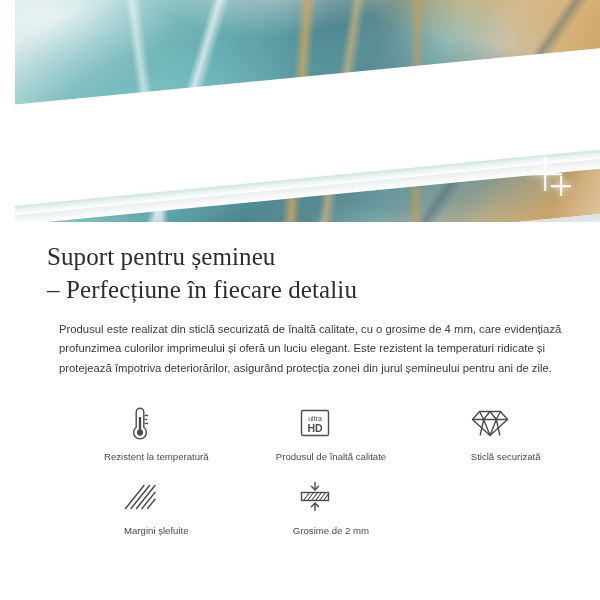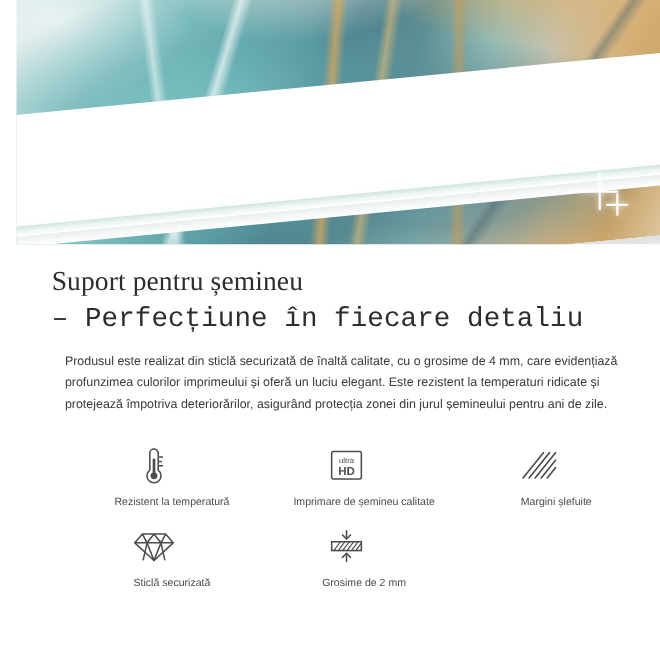--- a/index.html
+++ b/index.html
@@ -134,21 +134,20 @@
     font-family: "Liberation Serif", serif;
     font-size: 25px;
     line-height: 1.32;
     color: #2d2d2d;
     font-weight: 400;
     margin: 0 0 14px 0;
     letter-spacing: 0.1px;
   }
   .headline .line2 {
     display: block;
-    font-family: Liberation Mono, monospace;
   }
 
   .paragraph {
     font-size: 11.3px;
     line-height: 1.72;
     color: #3a3a3a;
     margin: 12px;
     max-width: 540px;
   }
 
@@ -221,53 +220,53 @@
       </div>
 
       <div class="feature">
         <div class="feature-icon">
           <svg width="38" height="38" viewBox="0 0 38 38">
             <rect x="5.5" y="6.5" width="27" height="25" rx="1.6" fill="none" stroke="#4c4c4c" stroke-width="1.4"></rect>
             <text x="19" y="17.2" text-anchor="middle" font-family="Liberation Sans, sans-serif" font-size="7" fill="#4c4c4c">ultra</text>
             <text x="19" y="27.5" text-anchor="middle" font-family="Liberation Sans, sans-serif" font-size="10.5" font-weight="bold" fill="#4c4c4c">HD</text>
           </svg>
         </div>
-        <div class="feature-label">Imprimare de șemineu calitate</div>
-      </div>
-
-
-      <div class="feature">
-        <div class="feature-icon">
-          <svg width="38" height="32" viewBox="0 0 38 32" fill="none" stroke="#4c4c4c" stroke-width="1.5" stroke-linecap="round">
-            <path d="M4.5 27.5 L23 4.5"></path>
-            <path d="M10 27.5 L28.5 4.5"></path>
-            <path d="M15.5 27.5 L34 4.5"></path>
-            <path d="M21 27.5 L34 11.4"></path>
-            <path d="M26.5 27.5 L34 18.2"></path>
-          </svg>
-        </div>
-        <div class="feature-label">Margini șlefuite</div>
-      </div>
+        <div class="feature-label">Produsul de înaltă calitate</div>
+      </div>
+
 
       <div class="feature">
         <div class="feature-icon">
           <svg width="38" height="32" viewBox="0 0 38 32" fill="none" stroke="#4c4c4c" stroke-width="1.4" stroke-linejoin="round">
             <path d="M8.5 4.5 h21 l7 8 -17.5 16 -17.5-16 z"></path>
             <path d="M1.5 12.5 h35"></path>
             <path d="M8.5 4.5 l4.2 8 -3.6 16"></path>
             <path d="M29.5 4.5 l-4.2 8 3.6 16"></path>
             <path d="M12.7 12.5 l6.3 16 6.3-16"></path>
             <path d="M12.7 12.5 l6.3-8 6.3 8"></path>
           </svg>
         </div>
         <div class="feature-label">Sticlă securizată</div>
       </div>
 
       <div class="feature">
         <div class="feature-icon">
+          <svg width="38" height="32" viewBox="0 0 38 32" fill="none" stroke="#4c4c4c" stroke-width="1.5" stroke-linecap="round">
+            <path d="M4.5 27.5 L23 4.5"></path>
+            <path d="M10 27.5 L28.5 4.5"></path>
+            <path d="M15.5 27.5 L34 4.5"></path>
+            <path d="M21 27.5 L34 11.4"></path>
+            <path d="M26.5 27.5 L34 18.2"></path>
+          </svg>
+        </div>
+        <div class="feature-label">Margini șlefuite</div>
+      </div>
+
+      <div class="feature">
+        <div class="feature-icon">
           <svg width="40" height="34" viewBox="0 0 40 34" fill="none" stroke="#4c4c4c" stroke-width="1.4" stroke-linecap="round">
             <path d="M20 2.5 V9.5"></path>
             <path d="M16.4 6.3 L20 10 L23.6 6.3"></path>
             <rect x="6.5" y="12.5" width="27" height="8" fill="none" stroke="#4c4c4c" stroke-width="1.4"></rect>
             <path d="M8.5 20.5 L14.5 12.5 M12.5 20.5 L18.5 12.5 M16.5 20.5 L22.5 12.5 M20.5 20.5 L26.5 12.5 M24.5 20.5 L30.5 12.5 M28.5 20.5 L33.5 13.8" stroke-width="1.1"></path>
             <path d="M20 30.5 V23.5"></path>
             <path d="M16.4 26.7 L20 23 L23.6 26.7"></path>
           </svg>
         </div>
         <div class="feature-label">Grosime de 2 mm</div>

